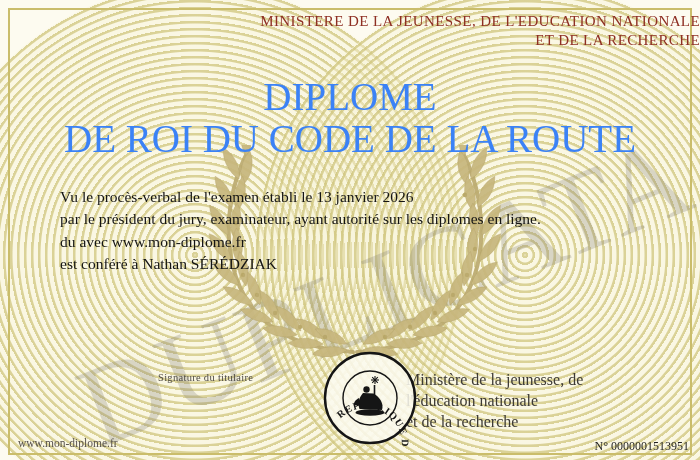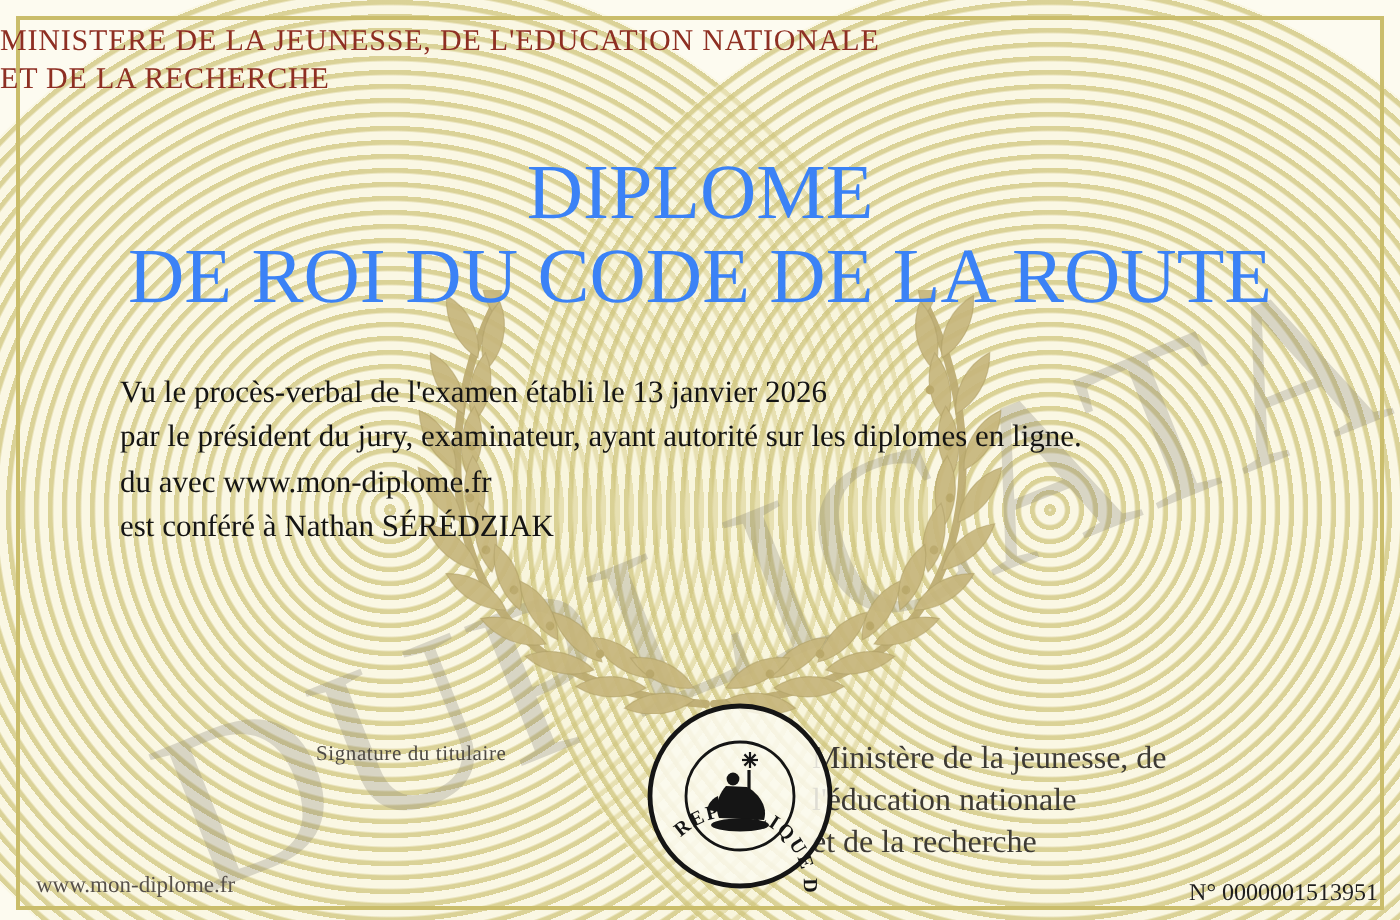--- a/index.html
+++ b/index.html
@@ -52,21 +52,21 @@
     position:absolute;
     left:8px;top:8px;right:8px;bottom:5px;
     border:2px solid #cabd6b;
     z-index:4;
     pointer-events:none;
   }
   
   .txt{position:absolute;z-index:5;}
   .hdr{
     left:0;right:0;top:12px;
-    text-align:left;
+    text-align:right;
     color:#8e2f23;
     font-size:15px;
     letter-spacing:0.4px;
     line-height:19px;
     font-family:Liberation Serif, serif;
   }
   .title{
     left:0;right:0;top:76px;
     text-align:center;
     color:#3b82f6;

